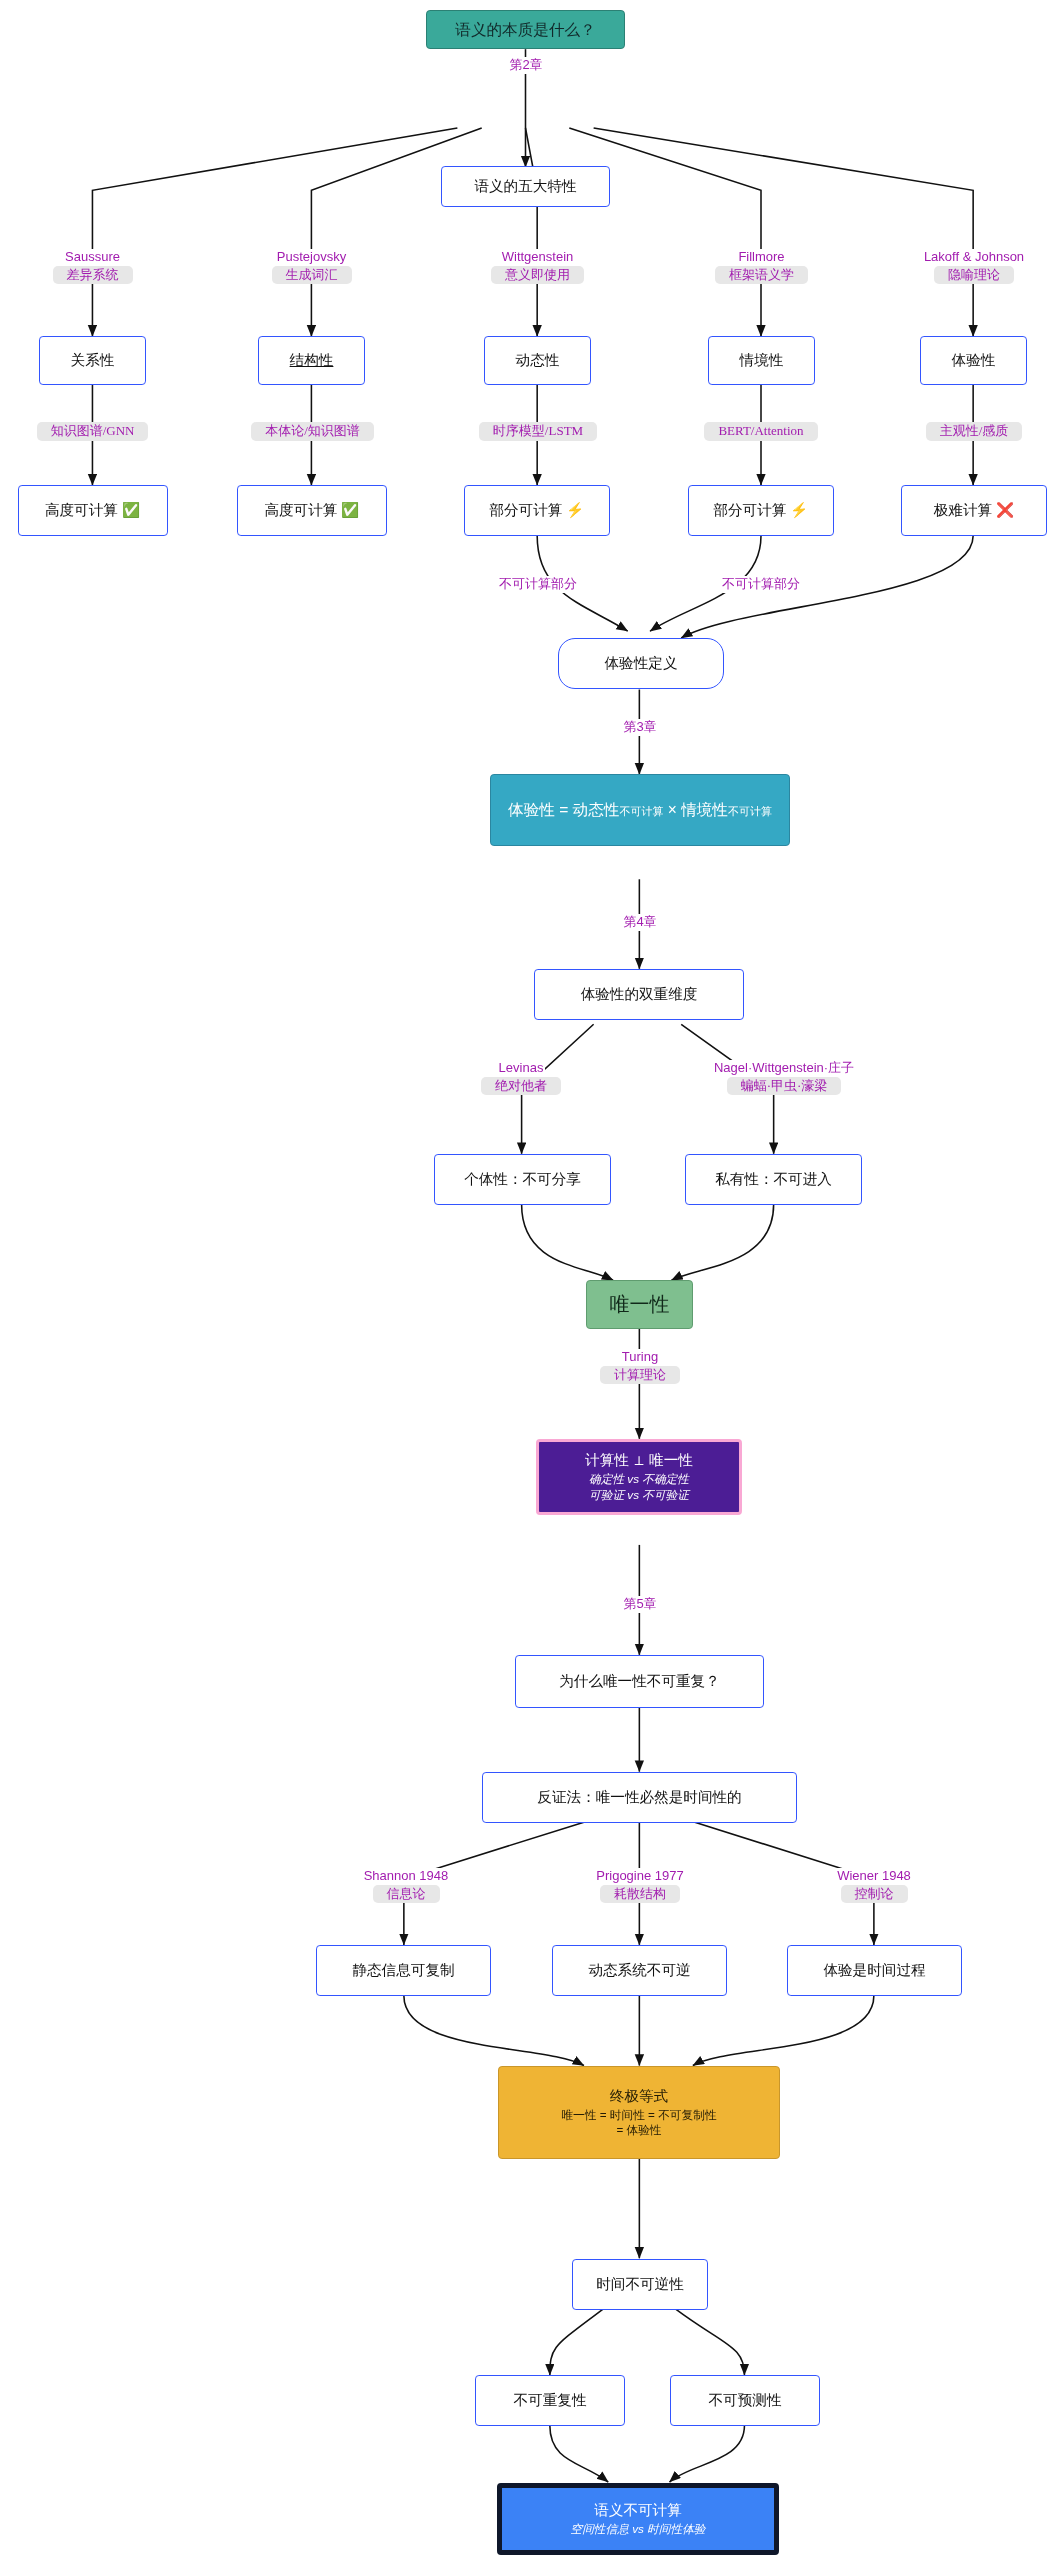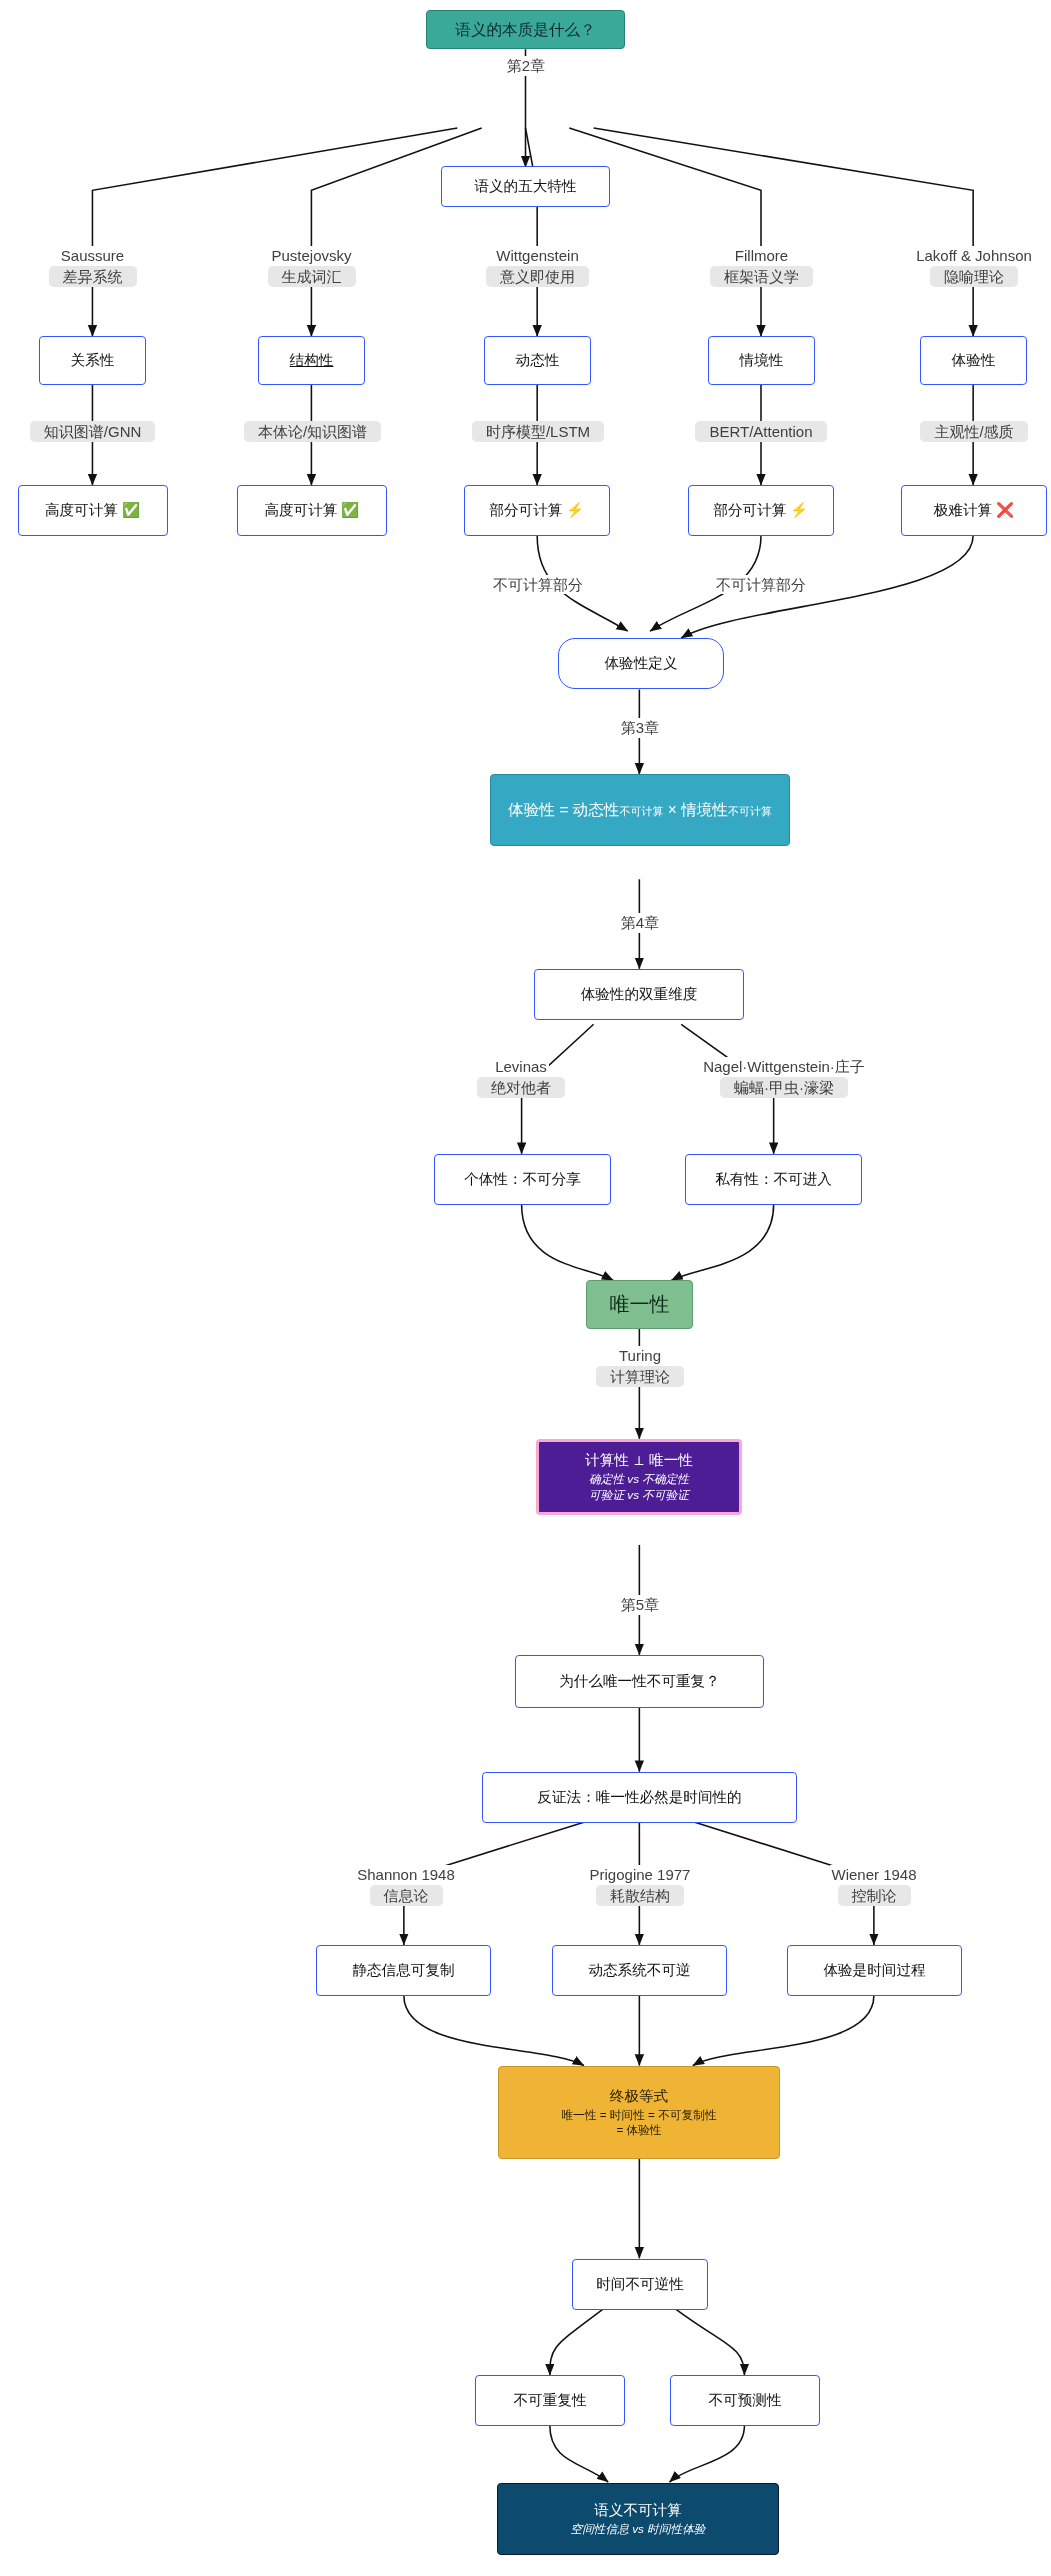--- a/index.html
+++ b/index.html
@@ -65,44 +65,45 @@
     color: #ffffff;
     font-size: 14.6px;
   }
   .v-amber {
     background: #efb434;
     border: 1px solid #c9962a;
     color: #241c05;
     font-size: 14.6px;
   }
   .v-red {
-    background: #0c4a6e;
-    border: 1px solid #0f172a;
+    background: #3b82f6;
+    border: 5px solid #0f172a;
     color: #ffffff;
     font-size: 14.6px;
   }
 
   
   .elabel {
     position: absolute;
     display: flex;
     flex-direction: column;
     align-items: center;
     justify-content: center;
     text-align: center;
-    font-size: 15px;
-    color: #404040;
+    font-size: 13px;
+    color: #a21caf;
     white-space: nowrap;
     line-height: 1.3;
   }
   .elabel .plain { background: #ffffff; padding: 0 1.9px; }
   .elabel .chip {
     background: #e7e7e7;
     padding: 1px 14px;
     border-radius: 5px;
+    font-family: Liberation Serif, serif;
   }
   .sub { font-size: 11.7px; }
   .ital { font-style: italic; }
   .small-sub { font-size: 11px; }
 </style>
 </head>
 <body>
 
 <div id="stage">
 

